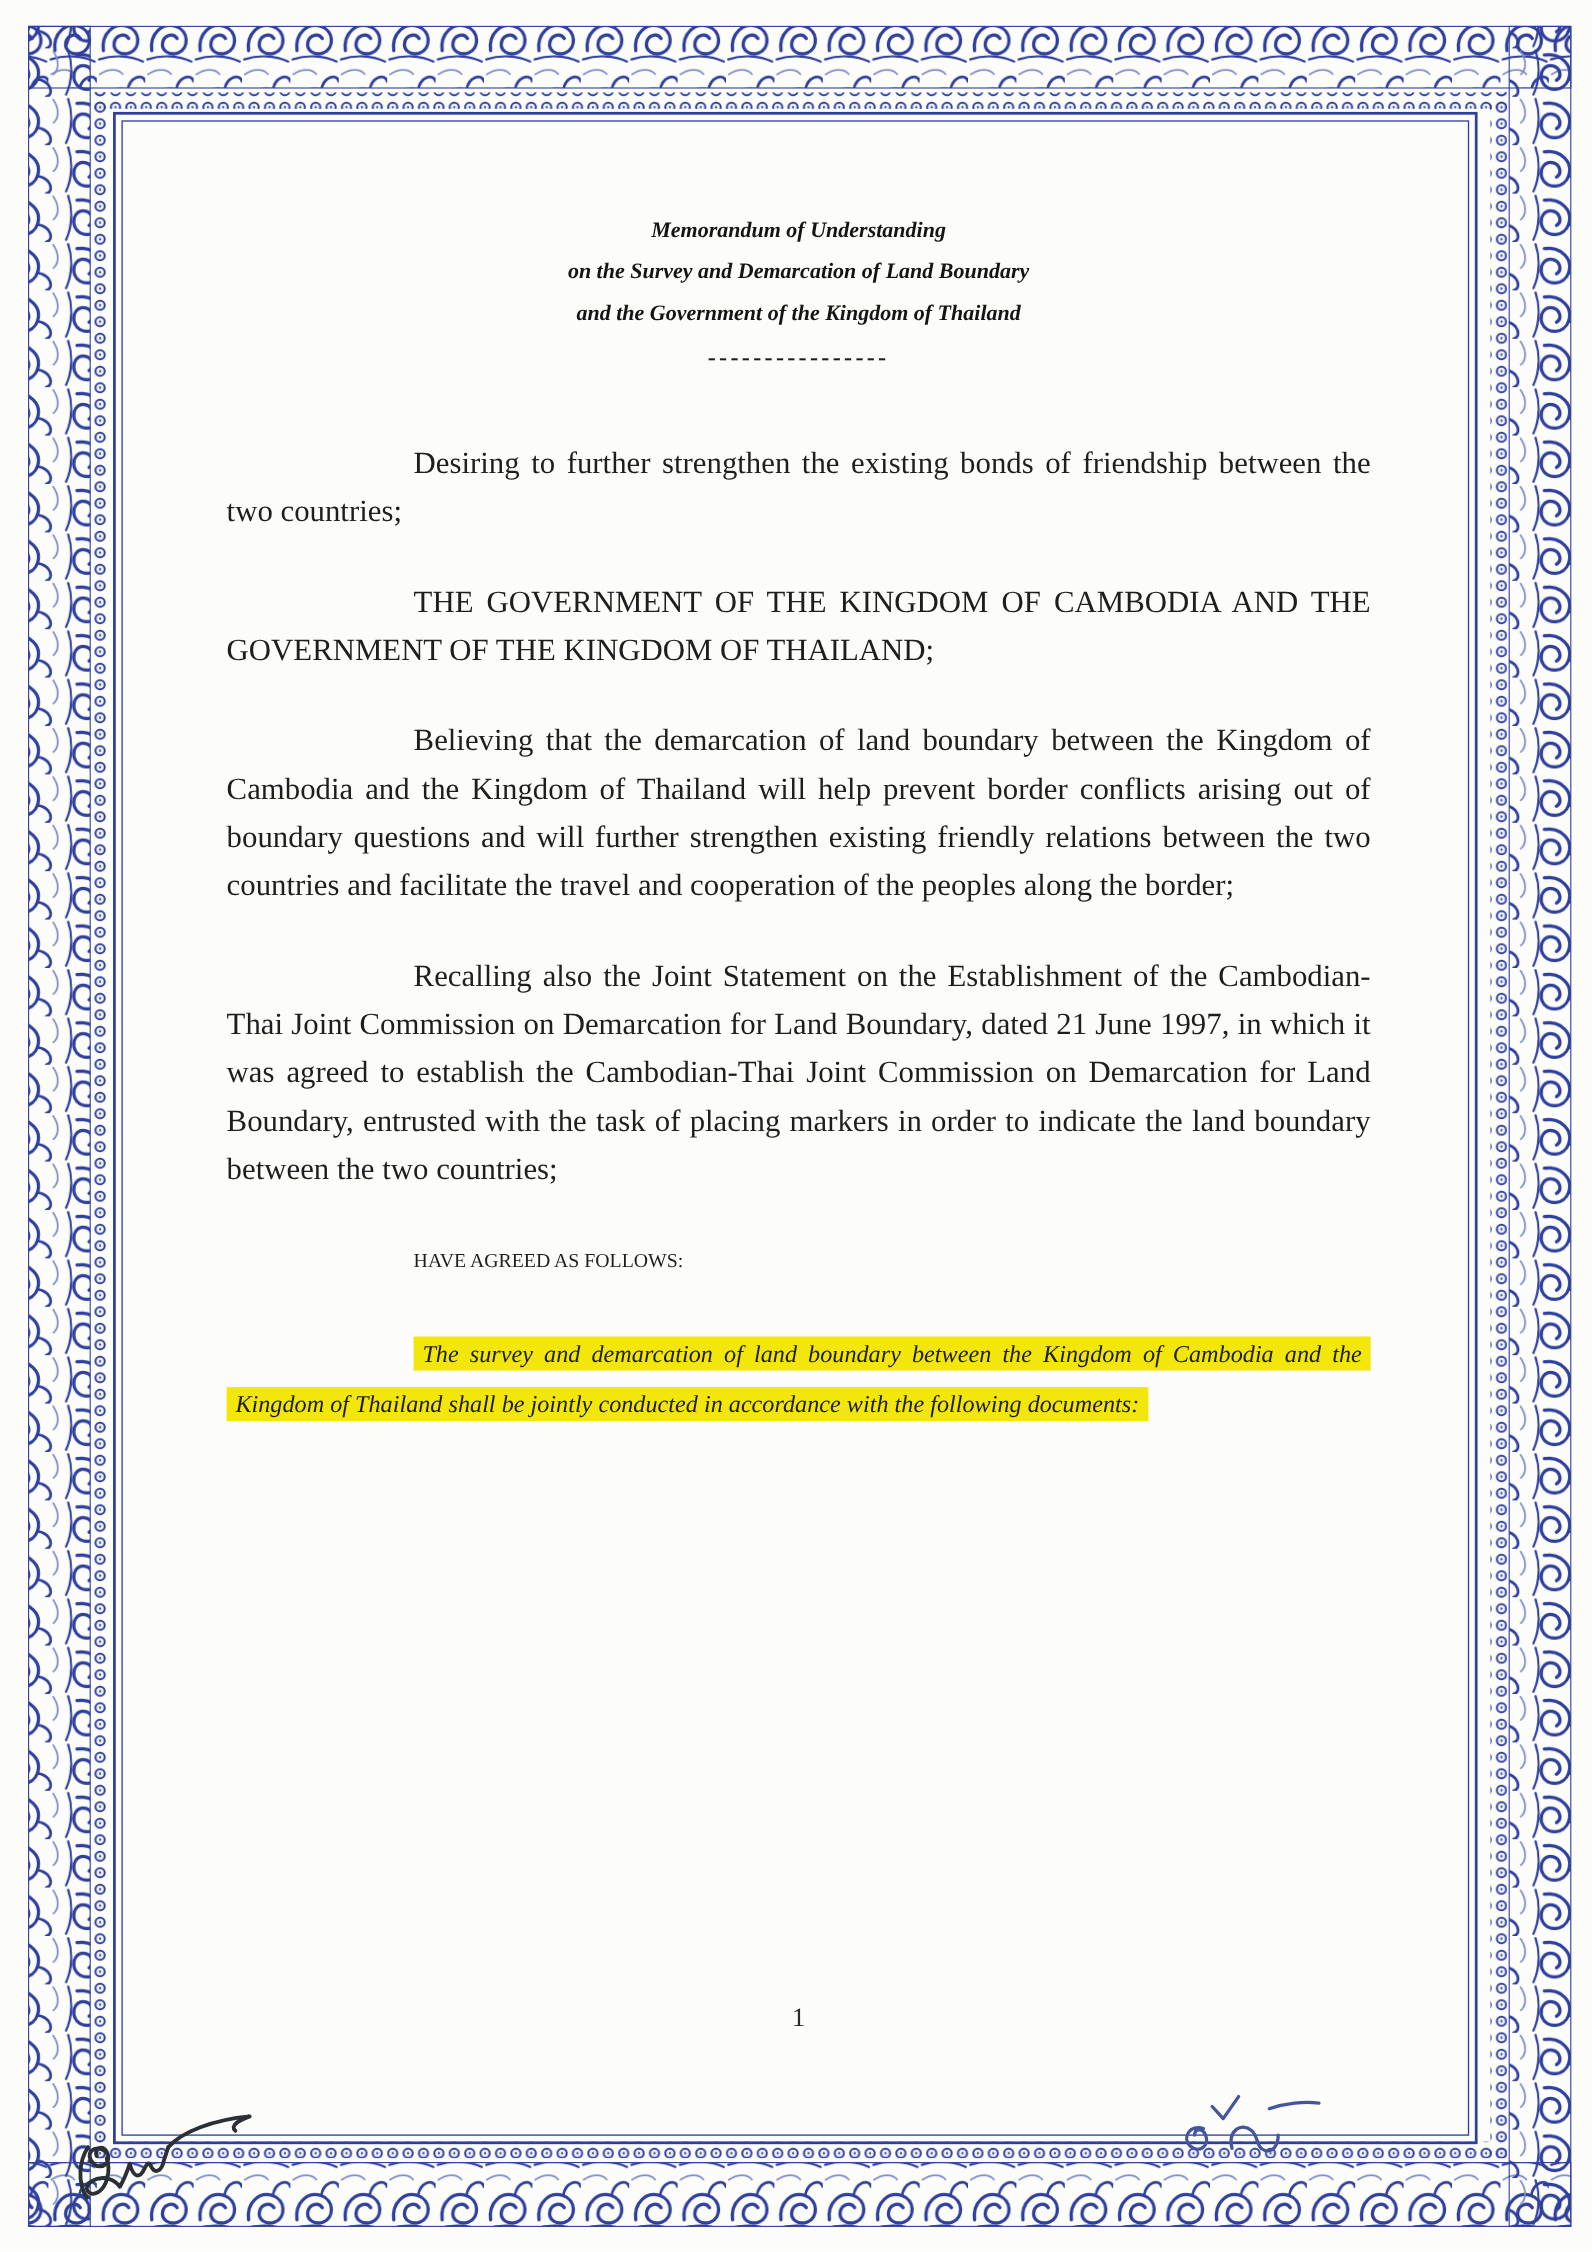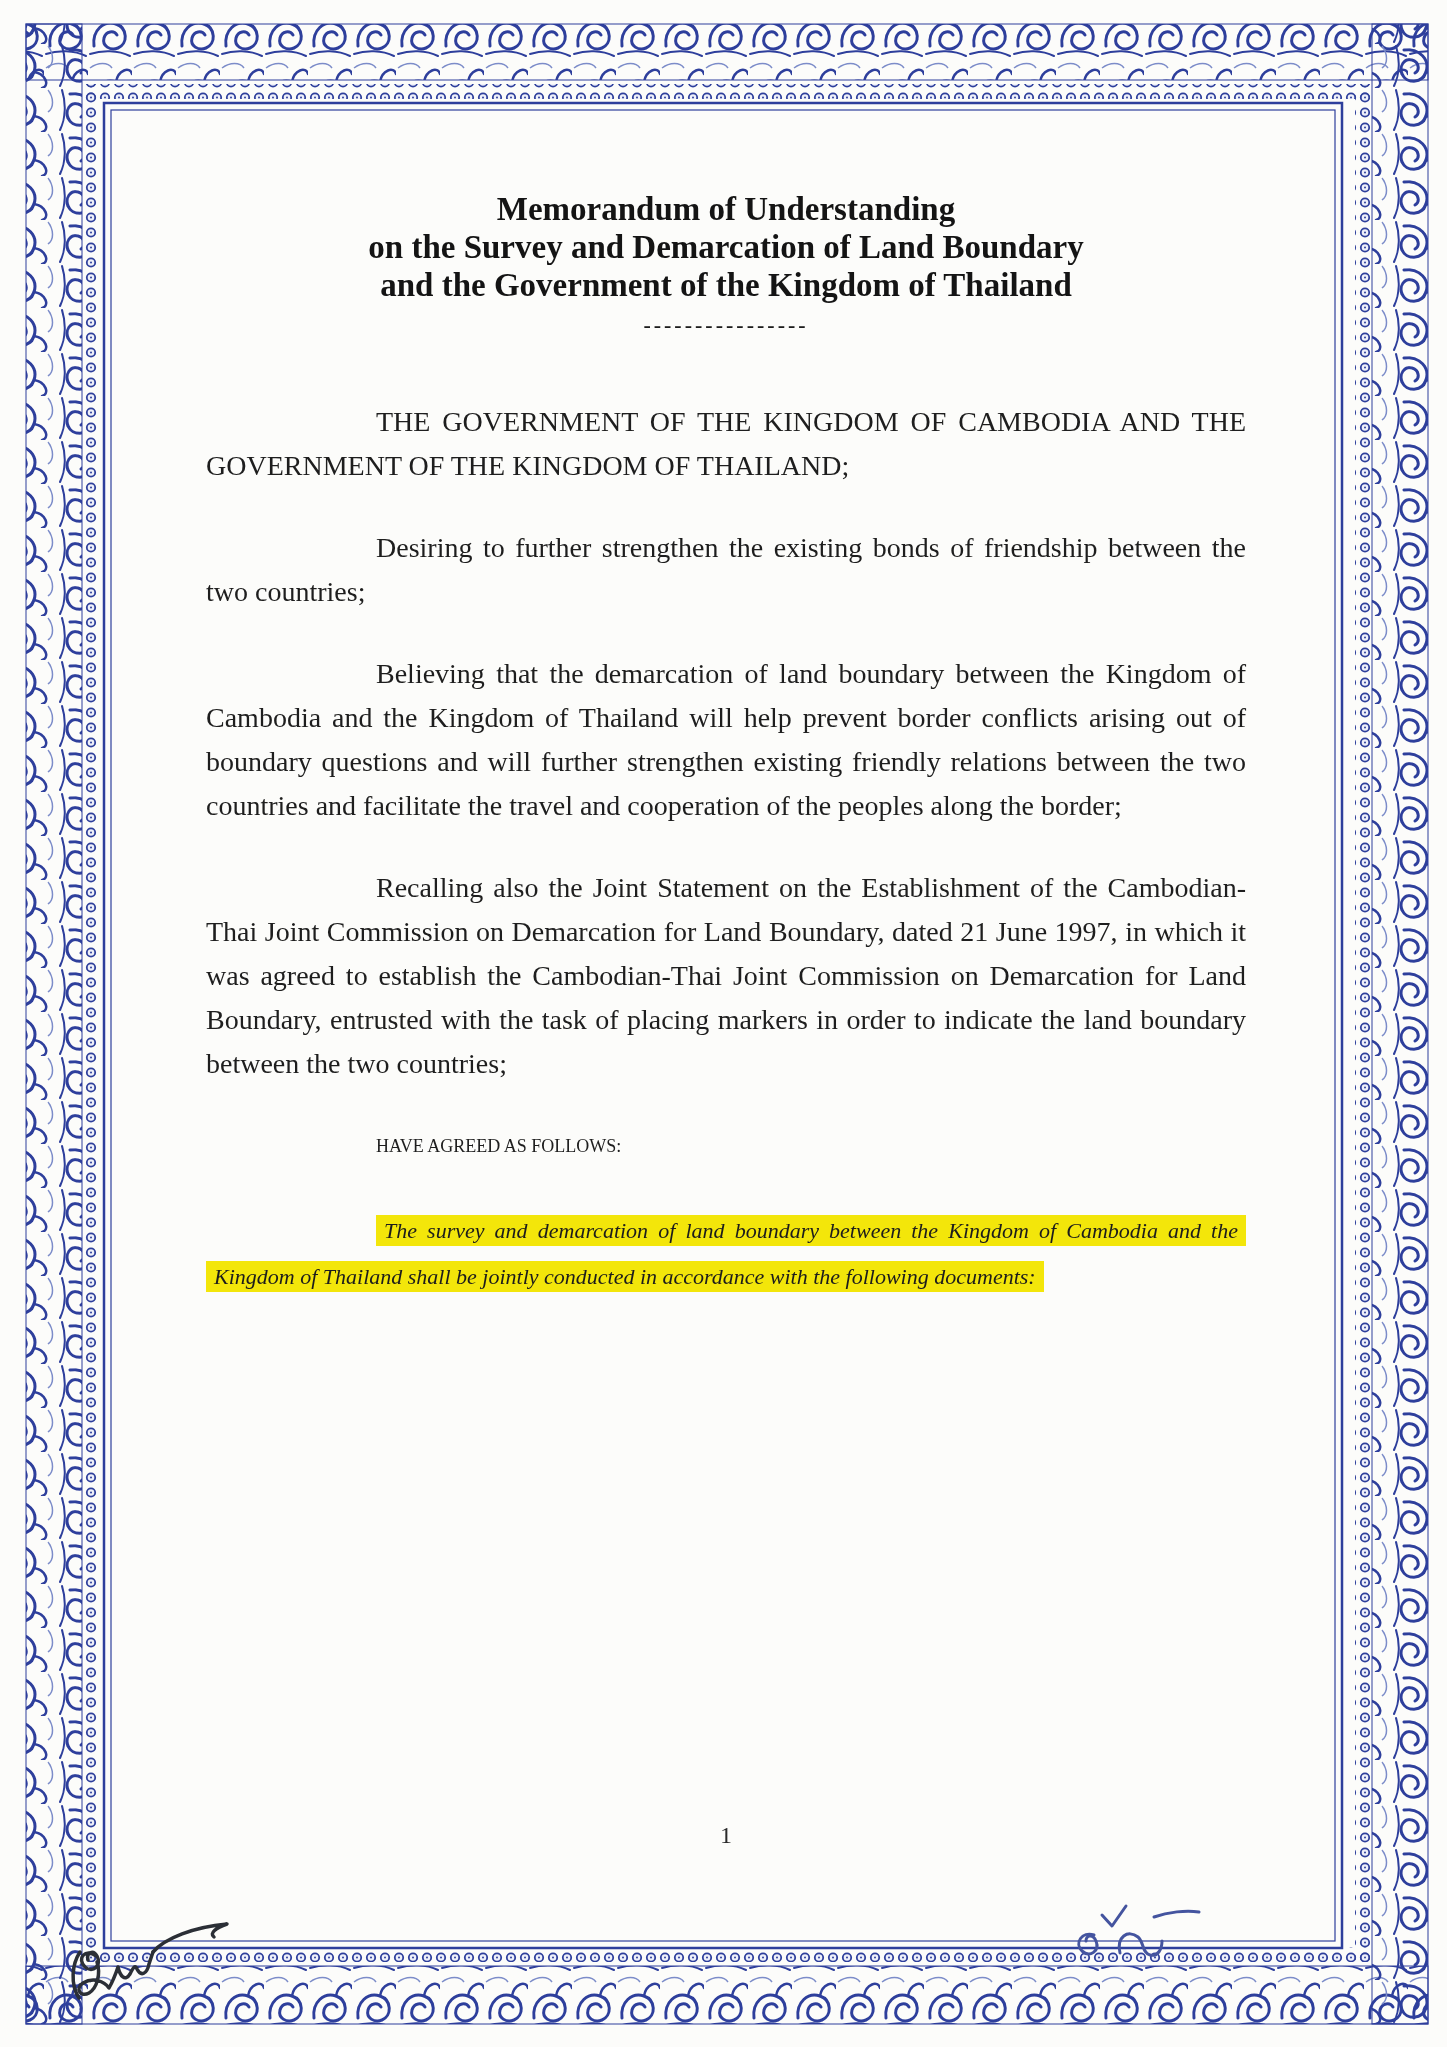--- a/index.html
+++ b/index.html
@@ -8,21 +8,21 @@
     width:1447px;height:2047px;
     background:#fcfcfa;
     overflow:hidden;
     font-family:"Liberation Serif","DejaVu Serif",serif;
     color:#1c1c1c;
   }
   .border-svg{position:absolute;left:0;top:0;}
   .content{
     position:absolute;left:206px;top:190px;width:1040px;
   }
-  .doc-title{ text-align:center;font-weight:bold;font-size:33px;line-height:38px;color:#141414;}
+  .doc-title{ text-align:center;font-weight:bold;font-size:20px;line-height:38px;color:#141414;font-style:italic;}
   .separator{ text-align:center;font-weight:bold;font-size:22px;letter-spacing:3px;margin:8px 0 62px;color:#1c1c1c;}
   p.body{
     font-size:28px;line-height:44px;text-align:justify;text-indent:170px;
     margin:0 0 38px;color:#1e1e1e;
   }
   p.plain{ font-size:18px;line-height:44px;text-align:left;text-indent:170px;margin:0 0 40px;color:#1e1e1e;}
   .article-head{ text-align:center;margin:6px 0 46px;}
   .article-head span{
     background:#f3e60a;font-weight:bold;font-size:29px;color:#141414;
     text-decoration:underline;text-decoration-thickness:2px;text-underline-offset:5px;
@@ -83,23 +83,23 @@
   <div class="content">
 
     <header class="doc-title">
       <div>Memorandum of Understanding</div>
       <div>on the Survey and Demarcation of Land Boundary</div>
       <div>and the Government of the Kingdom of Thailand</div>
     </header>
 
     <div class="separator">----------------</div>
 
+    <p class="body">Desiring to further strengthen the existing bonds of friendship between the two countries;</p>
+
     <p class="body">THE GOVERNMENT OF THE KINGDOM OF CAMBODIA AND THE GOVERNMENT OF THE KINGDOM OF THAILAND;</p>
-
-    <p class="body">Desiring to further strengthen the existing bonds of friendship between the two countries;</p>
 
     <p class="body">Believing that the demarcation of land boundary between the Kingdom of Cambodia and the Kingdom of Thailand will help prevent border conflicts arising out of boundary questions and will further strengthen existing friendly relations between the two countries and facilitate the travel and cooperation of the peoples along the border;</p>
 
 
     <p class="body">Recalling also the Joint Statement on the Establishment of the Cambodian-Thai Joint Commission on Demarcation for Land Boundary, dated 21 June 1997,  in which it was agreed to establish the Cambodian-Thai Joint Commission on Demarcation for Land Boundary, entrusted with the task of placing markers in order to indicate the land boundary between the two countries;</p>
 
     <p class="plain">HAVE AGREED AS FOLLOWS:</p>
 
 
     <p class="hl-para">

